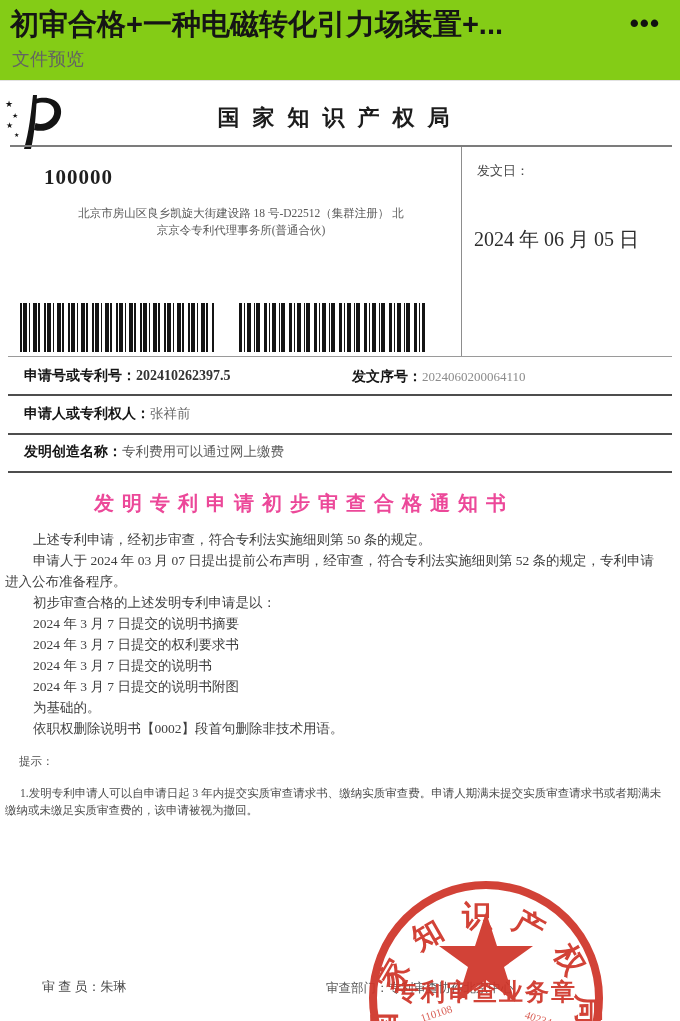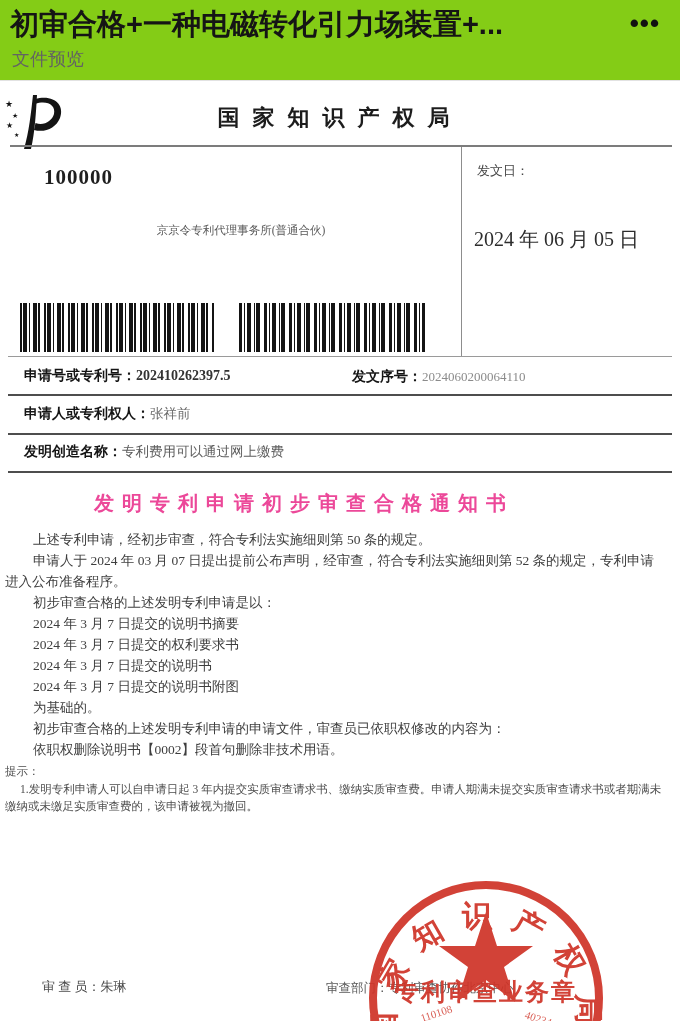--- a/index.html
+++ b/index.html
@@ -51,21 +51,21 @@
   #row-invention{top:442px;left:24px;}
   #row-invention .f-value{color:#5c5c5c;font-size:13.5px;}
   
   .notice-title{position:absolute;top:490px;left:0;width:608px;text-align:center;
     font-size:20px;font-weight:700;letter-spacing:8px;color:#ec4899;}
   .body-text{position:absolute;top:529px;left:5px;width:662px;font-size:13.5px;
     color:#3e3e3e;line-height:21px;}
   .body-text p{margin:0;text-indent:28px;}
   .basis{padding-left:28px;}
   .tips{margin-top:3px;font-size:11.5px;color:#4d4d4d;line-height:17.5px;}
-  .tips .tlabel{margin:0;}
+  .tips .tlabel{margin:14px;}
   .tips p{margin:0;text-indent:15px;}
   
   .examiner{position:absolute;top:978px;left:42px;font-size:13px;color:#4d4d4d;white-space:nowrap;}
   .phone{position:absolute;top:999px;left:40px;font-size:13px;color:#4d4d4d;white-space:nowrap;margin-top:20px;}
   .dept{position:absolute;top:980px;left:326px;font-size:12.5px;color:#5a5a5a;white-space:nowrap;}
   
   .seal{position:absolute;top:876px;left:364px;width:244px;height:244px;z-index:5;
     pointer-events:none;opacity:.93;}
 </style>
 </head>
@@ -85,21 +85,21 @@
     <text x="8" y="26" font-size="7" fill="#141414">★</text>
     <text x="2" y="36" font-size="8" fill="#141414">★</text>
     <text x="10" y="45" font-size="6" fill="#141414">★</text>
   </svg>
 </div>
 <div class="agency-title">国家知识产权局</div>
 <div class="hline" id="hr-head"></div>
 
 <div class="postcode">100000</div>
 <div class="address">
-  <br>
+  <span>北京市房山区良乡凯旋大街建设路 18 号-D22512（集群注册） 北</span><br>
   <span>京京令专利代理事务所(普通合伙)</span>
 </div>
 <div class="vdivider"></div>
 <div class="issue-label">发文日：</div>
 <div class="issue-date">2024 年 06 月 05 日</div>
 
 <div class="barcode" id="bc1"></div>
 <div class="barcode" id="bc2"></div>
 
 <div class="hline" id="hr-a"></div>
@@ -122,21 +122,20 @@
 <div class="notice-title">发明专利申请初步审查合格通知书</div>
 <div class="body-text">
   <p>上述专利申请，经初步审查，符合专利法实施细则第 50 条的规定。</p>
   <p>申请人于 2024 年 03 月 07 日提出提前公布声明，经审查，符合专利法实施细则第 52 条的规定，专利申请进入公布准备程序。</p>
   <p>初步审查合格的上述发明专利申请是以：</p>
   <div class="basis">2024 年 3 月 7 日提交的说明书摘要</div>
   <div class="basis">2024 年 3 月 7 日提交的权利要求书</div>
   <div class="basis">2024 年 3 月 7 日提交的说明书</div>
   <div class="basis">2024 年 3 月 7 日提交的说明书附图</div>
   <div class="basis">为基础的。</div>
-  <p>初步审查合格的上述发明专利申请的申请文件，审查员已依职权修改的内容为：</p>
   <p>依职权删除说明书【0002】段首句删除非技术用语。</p>
   <div class="tips">
     <div class="tlabel">提示：</div>
     <p>1.发明专利申请人可以自申请日起 3 年内提交实质审查请求书、缴纳实质审查费。申请人期满未提交实质审查请求书或者期满未缴纳或未缴足实质审查费的，该申请被视为撤回。</p>
   </div>
 </div>
 
 <div class="examiner">
   <span>审 查 员：</span><span>朱琳</span>
 </div>

